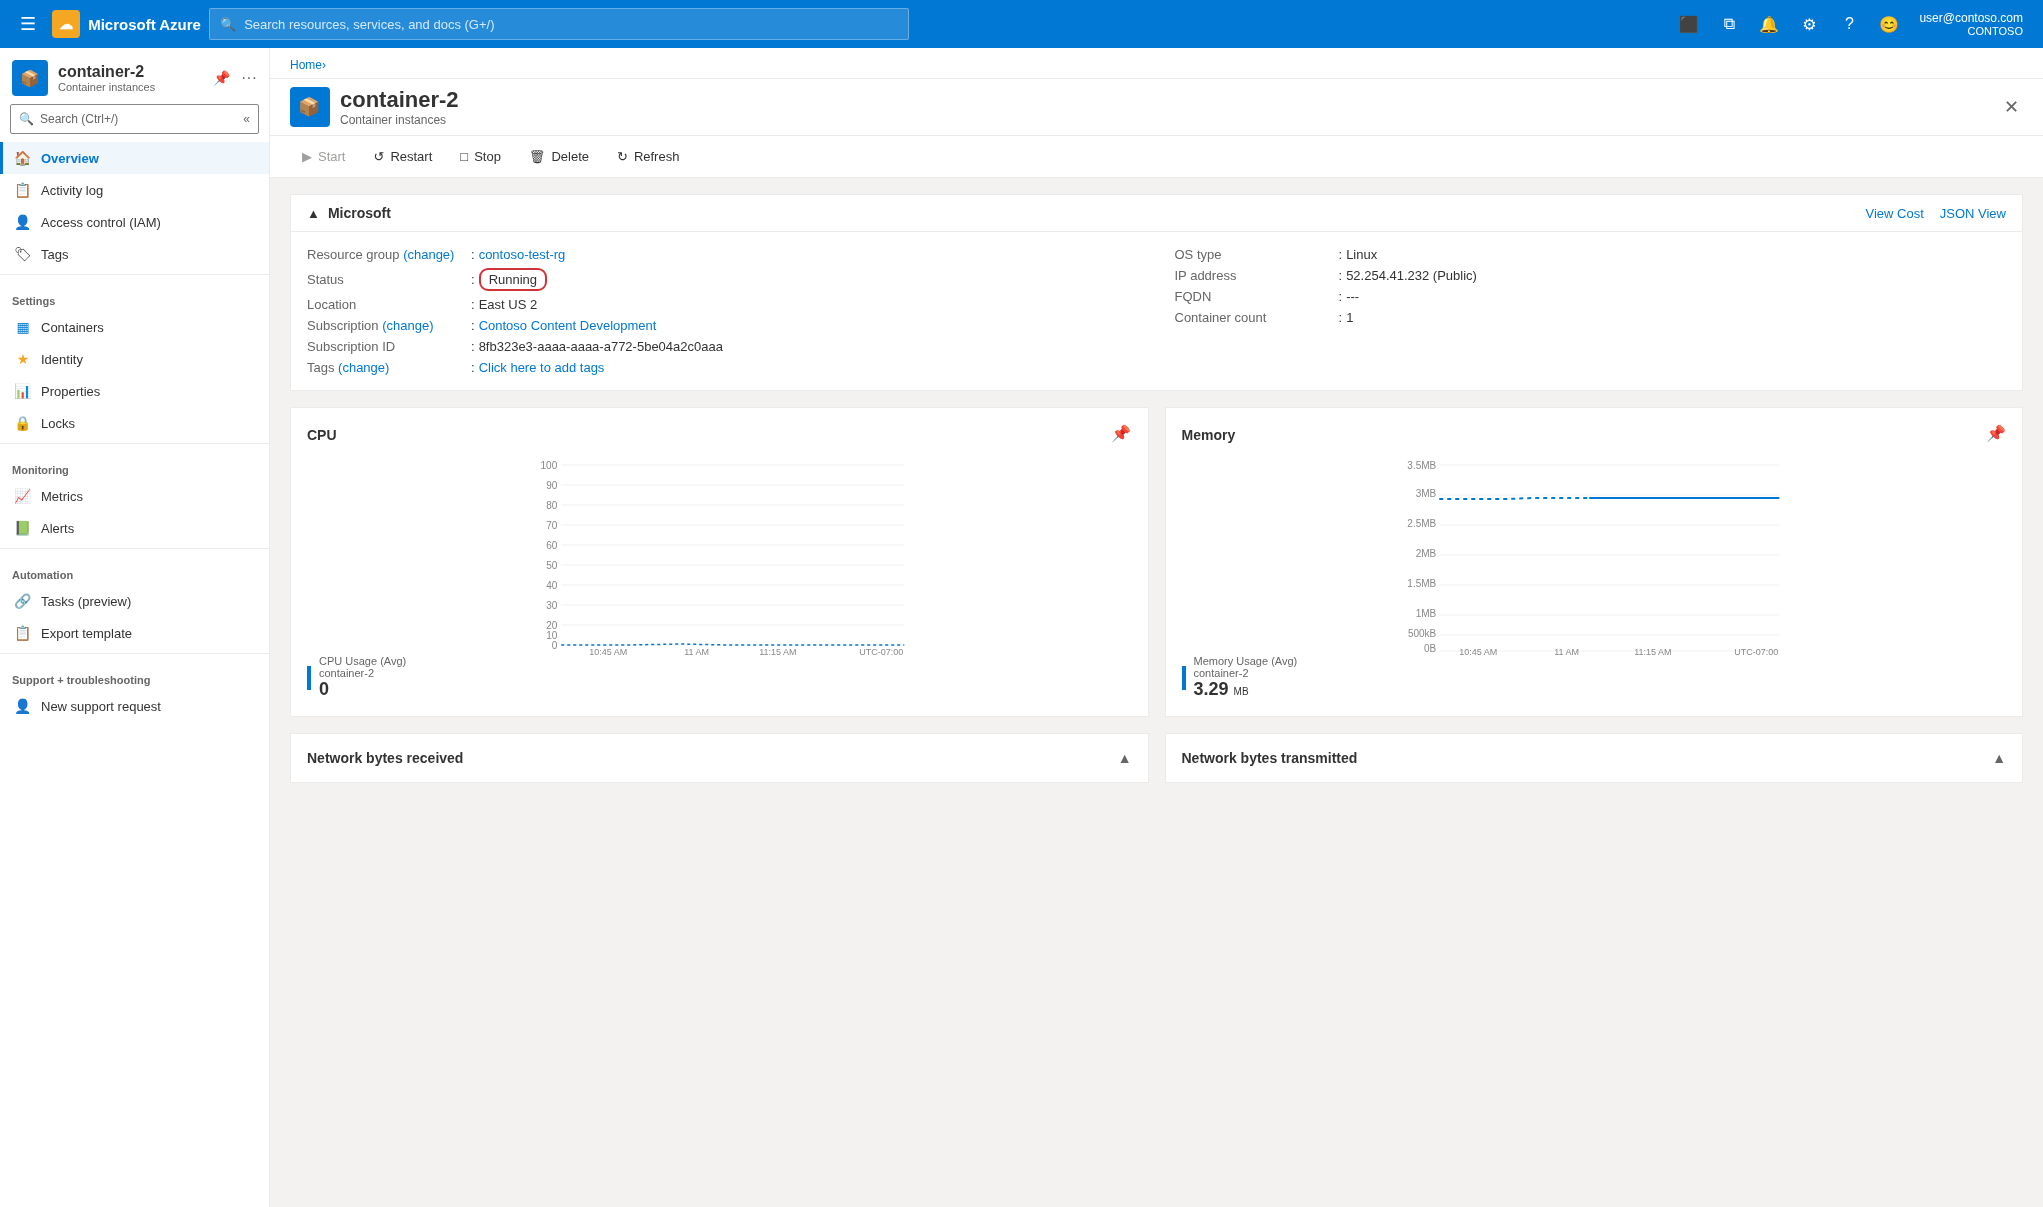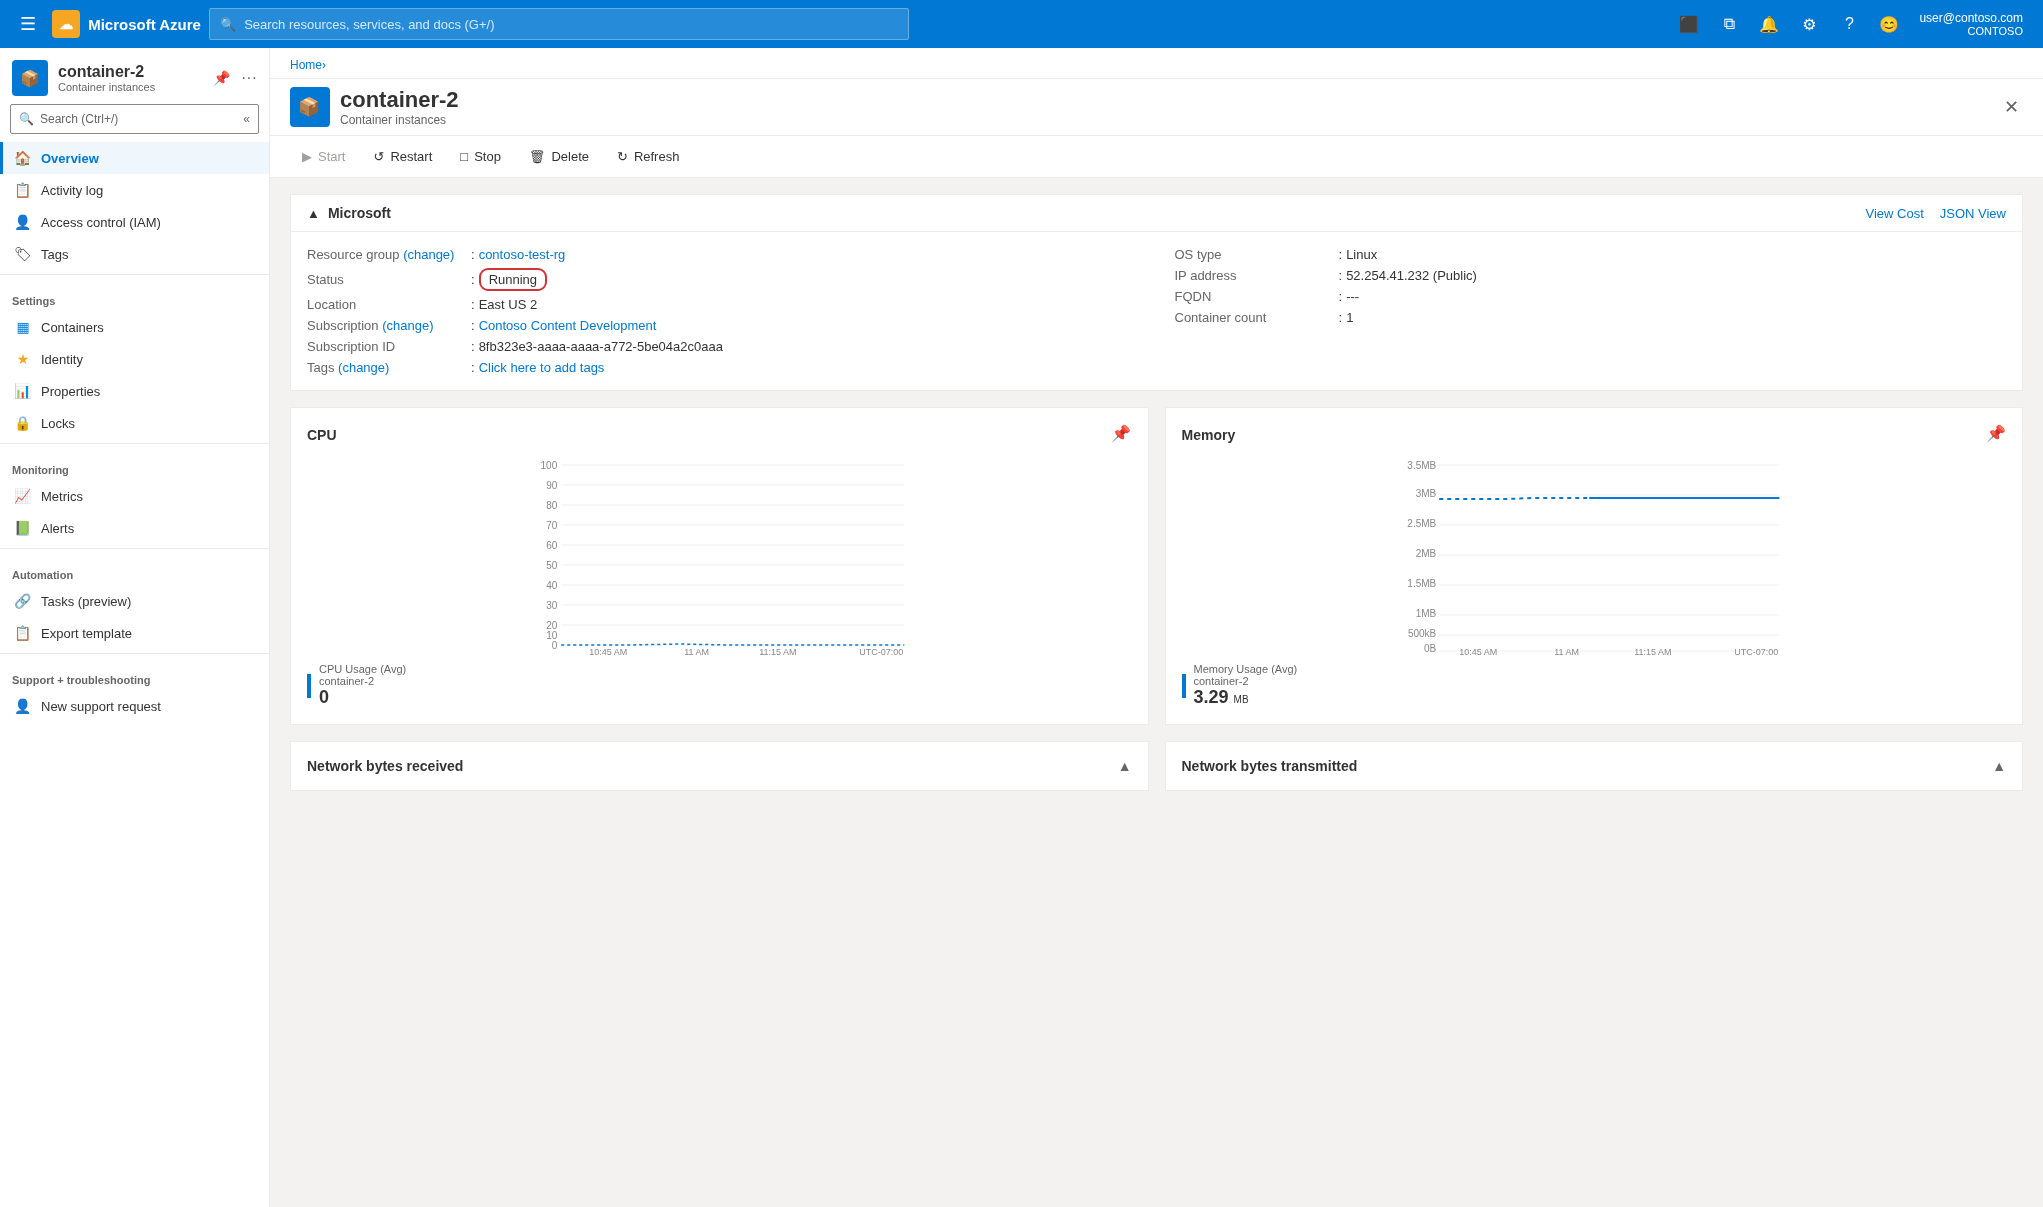--- a/index.html
+++ b/index.html
@@ -230,21 +230,20 @@
     .chart-area {
       position: relative;
       height: 200px;
     }
     .chart-svg { width: 100%; height: 100%; }
 
     .chart-legend {
       display: flex;
       align-items: center;
       gap: 8px;
-      margin-top: 8px;
     }
     .chart-legend-color { width: 4px; height: 24px; background: #0078d4; flex-shrink: 0; }
     .chart-legend-info { font-size: 11px; color: #666; }
     .chart-legend-value { font-size: 18px; font-weight: 600; }
 
     
     .bottom-charts-row {
       display: grid;
       grid-template-columns: 1fr 1fr;
       gap: 16px;

